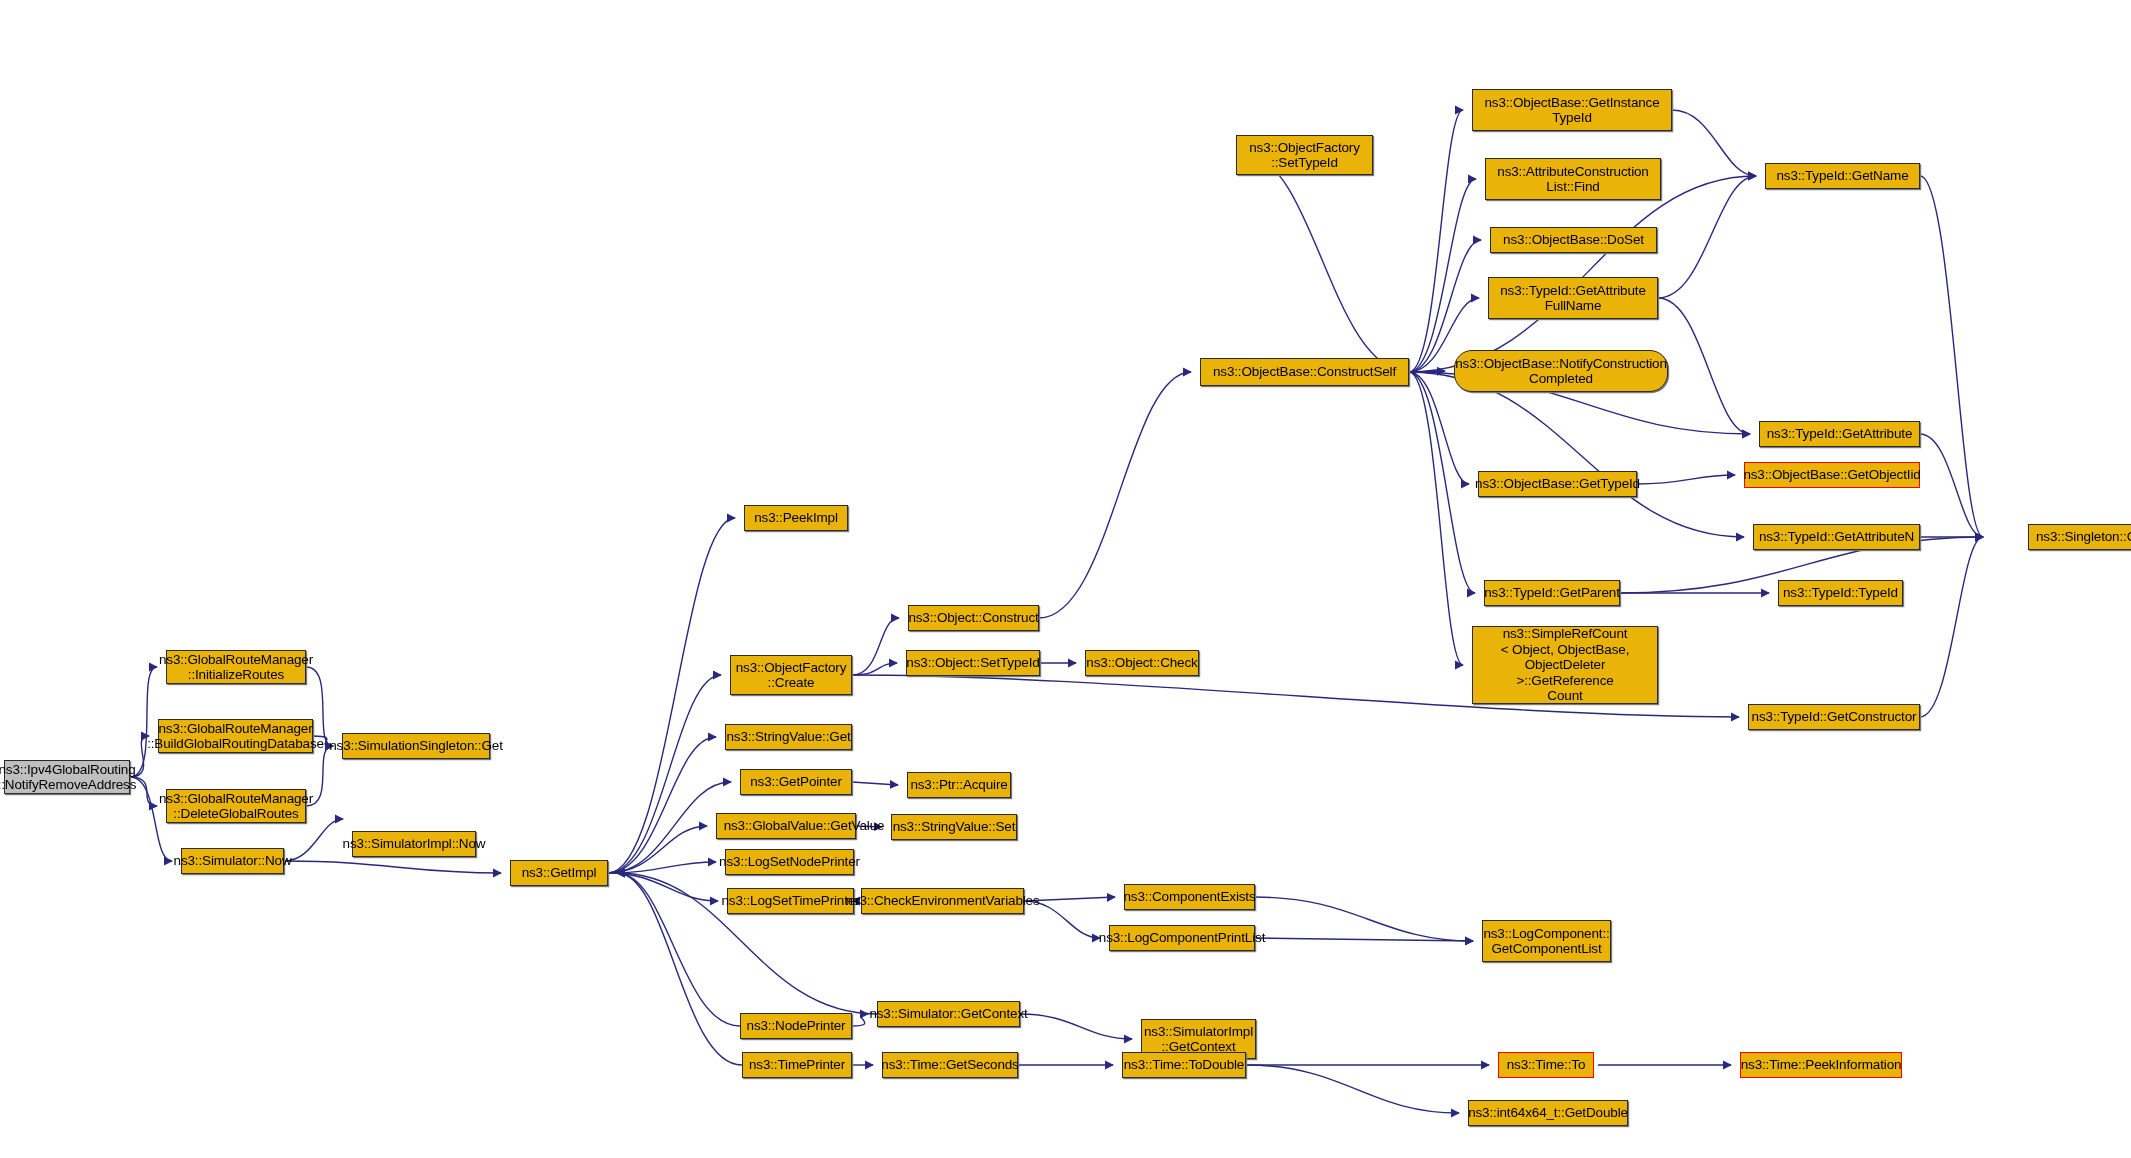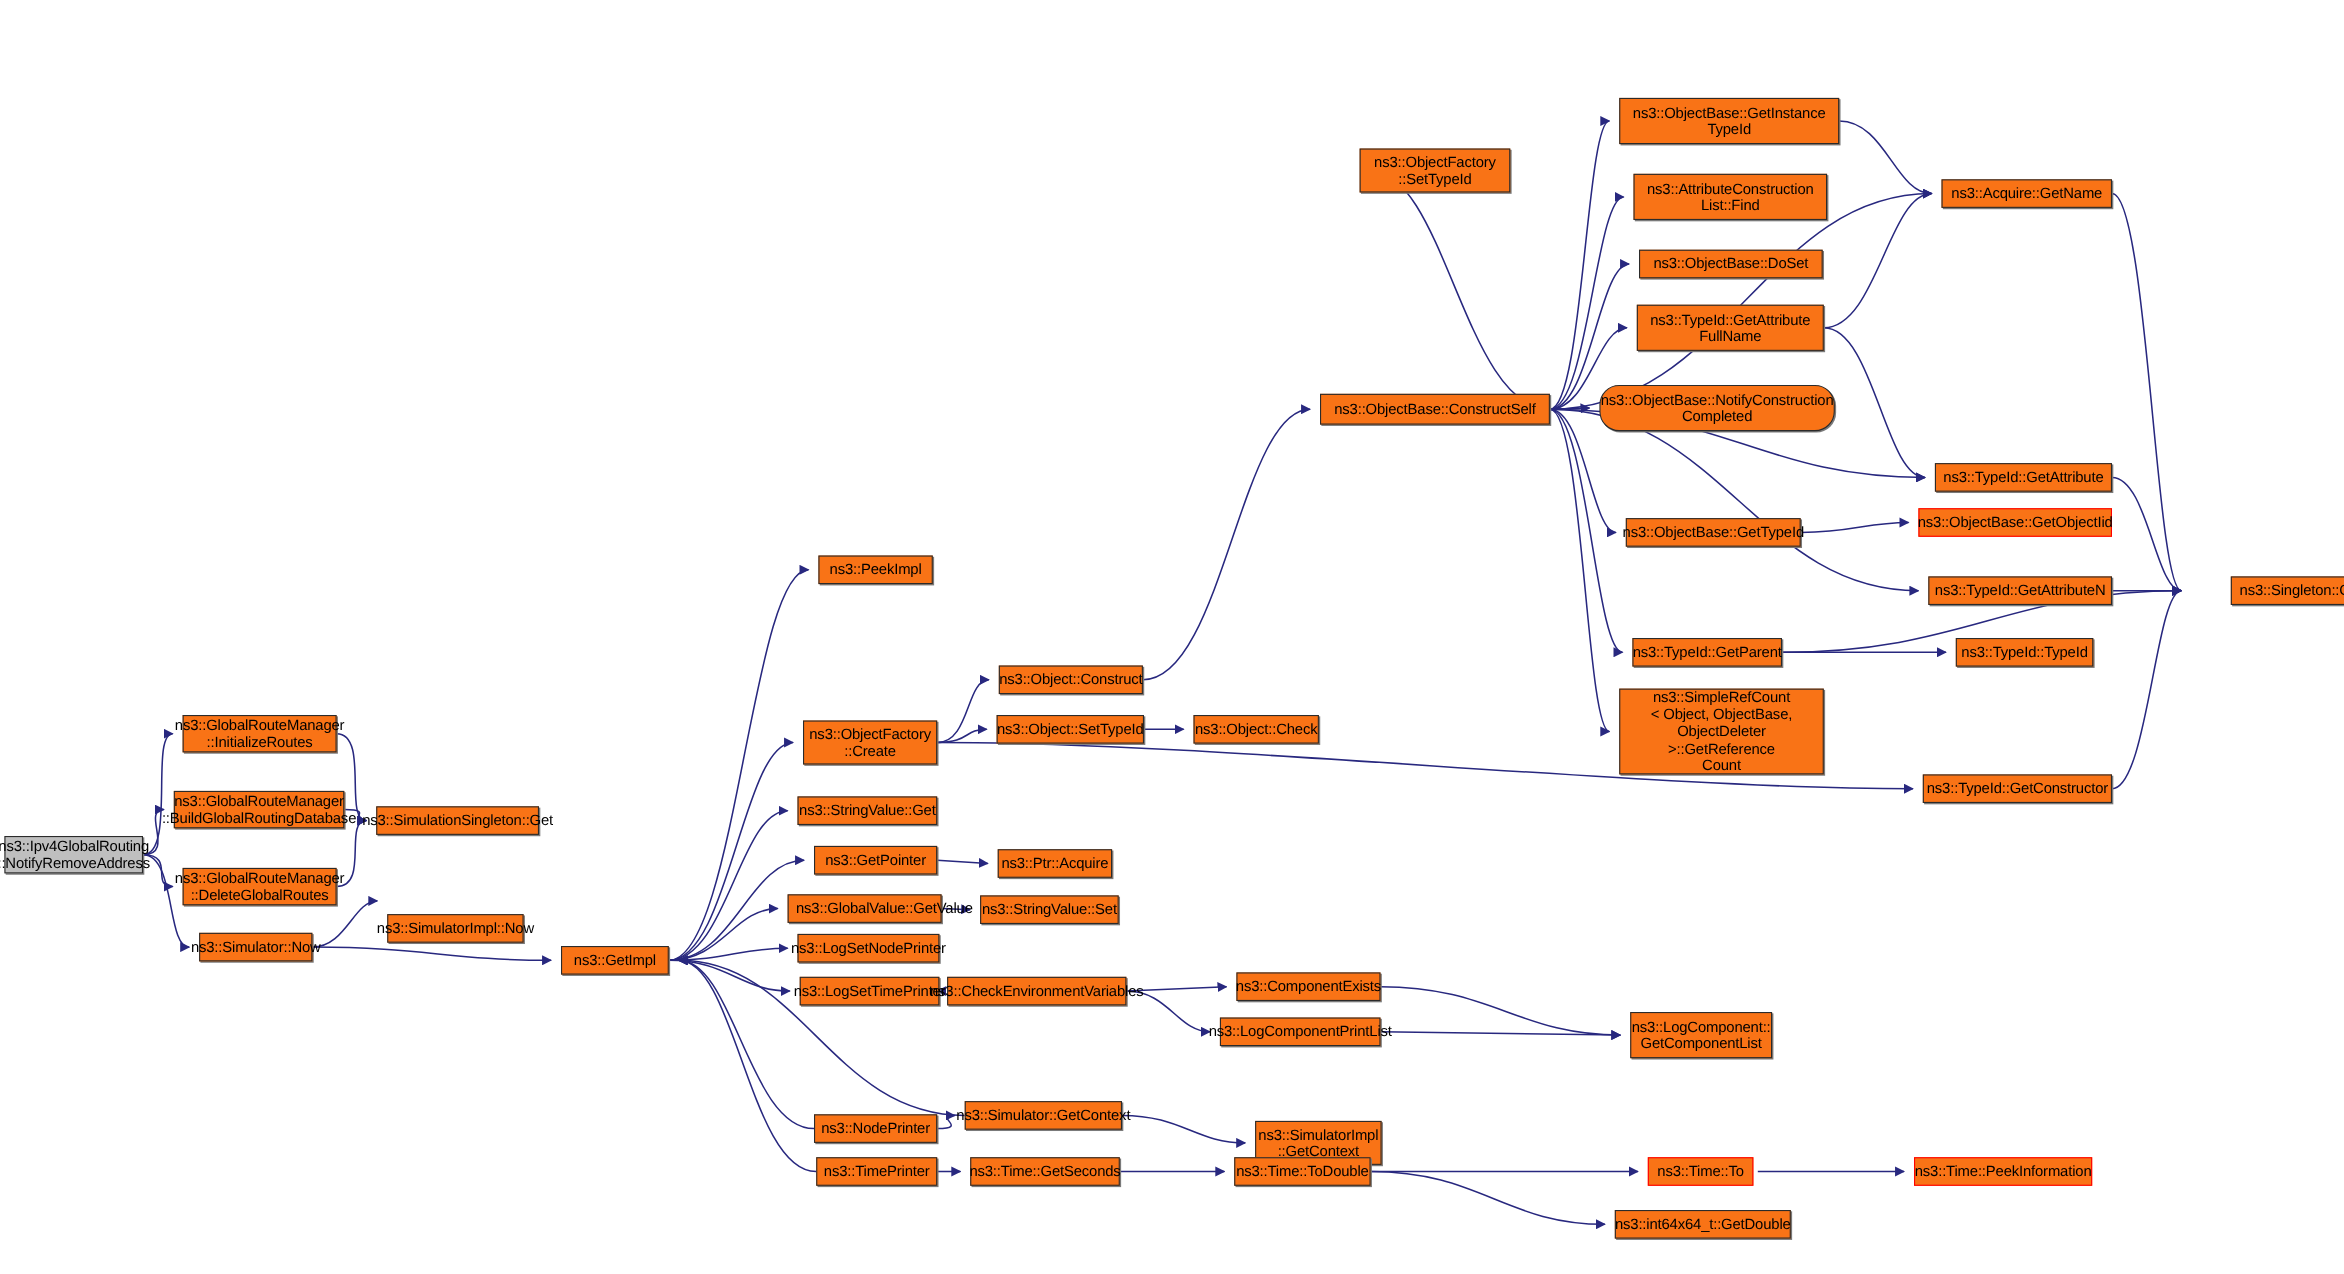--- a/index.html
+++ b/index.html
@@ -21,21 +21,21 @@
     left: 0;
     top: 0;
     width: 2131px;
     height: 1158px;
     pointer-events: none;
   }
   .node {
     position: absolute;
     box-sizing: border-box;
     border: 1px solid #2b2b2b;
-    background: #f97316;
+    background: #eab308;
     color: #000000;
     display: flex;
     align-items: center;
     justify-content: center;
     text-align: center;
     font-size: 13.5px;
     line-height: 15.5px;
     letter-spacing: -0.15px;
     white-space: pre-line;
     box-shadow: 1.2px 1.2px 0 0 #7a7a7a;
@@ -170,21 +170,21 @@
       <div class="node" style="left: 1488px; top: 277px; width: 170px; height: 42px;">ns3::TypeId::GetAttribute
 FullName</div>
       <div class="node" style="left: 1454px; top: 350px; width: 214px; height: 42px; border-radius: 18px;">ns3::ObjectBase::NotifyConstruction
 Completed</div>
       <div class="node" style="left: 1478px; top: 471px; width: 159px; height: 26px;">ns3::ObjectBase::GetTypeId</div>
       <div class="node" style="left: 1484px; top: 580px; width: 136px; height: 26px;">ns3::TypeId::GetParent</div>
       <div class="node" style="left: 1472px; top: 626px; width: 186px; height: 78px;">ns3::SimpleRefCount
 &lt; Object, ObjectBase,
 ObjectDeleter &gt;::GetReference
 Count</div>
-      <div class="node" style="left: 1765px; top: 163px; width: 155px; height: 26px;">ns3::Acquire::GetName</div>
+      <div class="node" style="left: 1765px; top: 163px; width: 155px; height: 26px;">ns3::TypeId::GetName</div>
       <div class="node" style="left: 1759px; top: 421px; width: 161px; height: 26px;">ns3::TypeId::GetAttribute</div>
       <div class="node red" style="left: 1744px; top: 462px; width: 176px; height: 26px;">ns3::ObjectBase::GetObjectIid</div>
       <div class="node" style="left: 1753px; top: 524px; width: 167px; height: 26px;">ns3::TypeId::GetAttributeN</div>
       <div class="node" style="left: 1778px; top: 580px; width: 125px; height: 26px;">ns3::TypeId::TypeId</div>
       <div class="node" style="left: 1748px; top: 704px; width: 172px; height: 26px;">ns3::TypeId::GetConstructor</div>
       <div class="node" style="left: 1992px; top: 524px; width: 128px; height: 26px; margin-left: 36px;">ns3::Singleton::Get</div>
       <div class="node" style="left: 1482px; top: 920px; width: 129px; height: 42px;">ns3::LogComponent::
 GetComponentList</div>
       <div class="node red" style="left: 1498px; top: 1052px; width: 96px; height: 26px;">ns3::Time::To</div>
       <div class="node red" style="left: 1740px; top: 1052px; width: 162px; height: 26px;">ns3::Time::PeekInformation</div>

